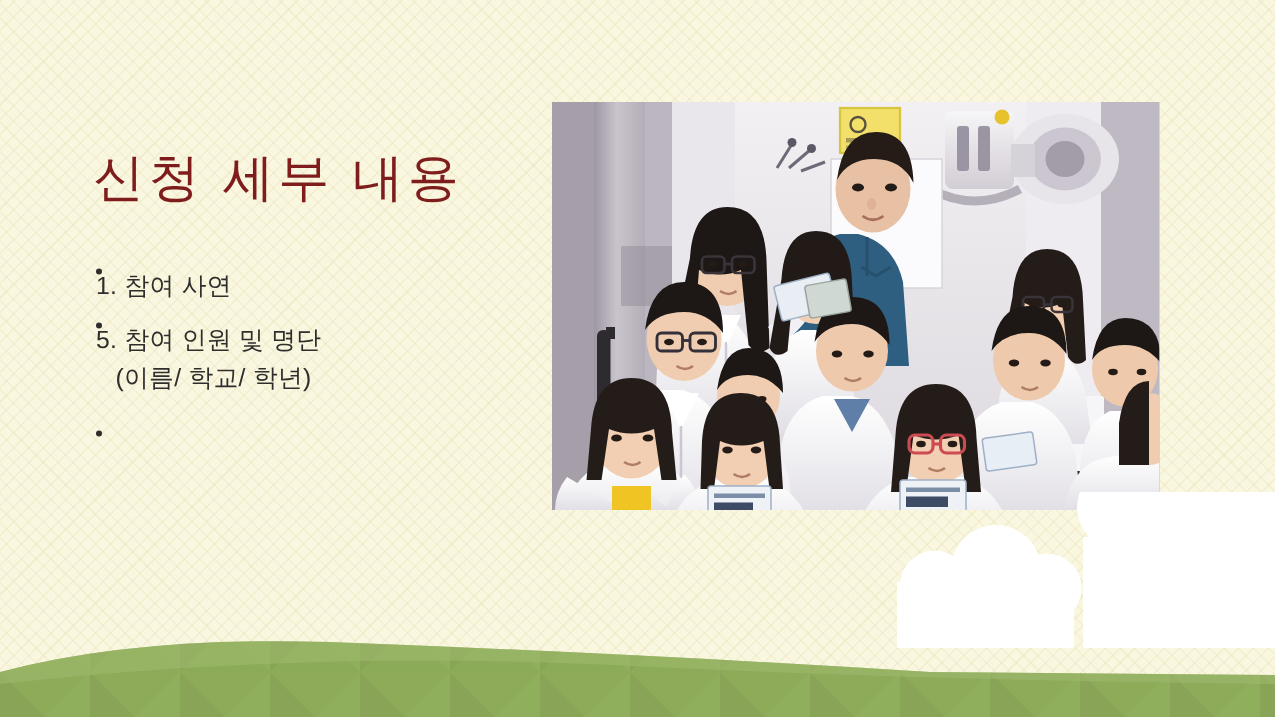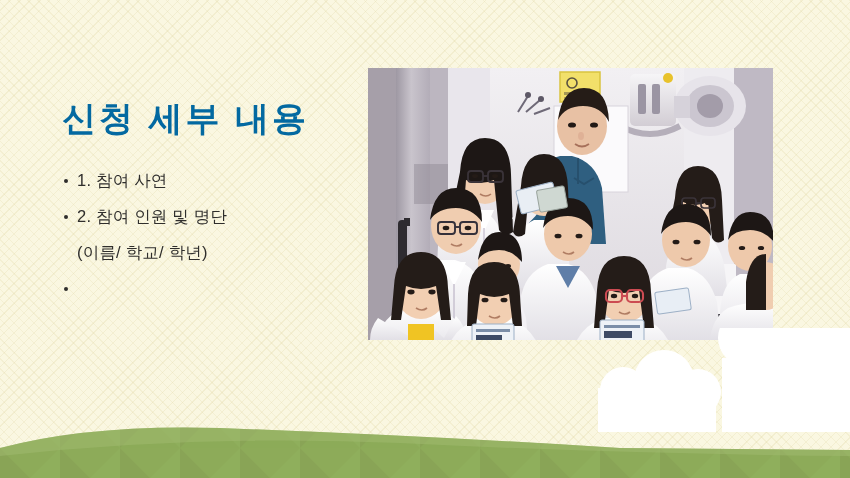--- a/index.html
+++ b/index.html
@@ -38,40 +38,41 @@
     height: 150px;
   }
 
   
   #title {
     position: absolute;
     left: 62px;
     top: 96px;
     font-size: 34px;
     letter-spacing: 3px;
-    color: #0369a1;
+    color: #7f1d1d;
     white-space: nowrap;
-    font-weight: 700;
+    font-weight: 400;
   }
 
   
   #bullets {
     position: absolute;
     left: 64px;
     top: 172px;
     width: 290px;
   }
   .bline {
     display: flex;
     align-items: flex-start;
     font-size: 16.5px;
     color: #2f2e2c;
     line-height: 1.0;
     height: 36px;
     letter-spacing: 0.2px;
+    flex-direction: column;
   }
   .bullet-dot {
     width: 4px;
     height: 4px;
     border-radius: 50%;
     background: #2f2e2c;
     margin-top: 7px;
     margin-right: 9px;
     flex: 0 0 auto;
   }
@@ -107,21 +108,21 @@
 
   <div id="bullets">
 
     <div class="bline">
       <span class="bullet-dot"></span>
       <span class="btext">1. 참여 사연</span>
     </div>
 
     <div class="bline">
       <span class="bullet-dot"></span>
-      <span class="btext">2. 참여 인원 및 명단</span>
+      <span class="btext">5. 참여 인원 및 명단</span>
     </div>
 
     <div class="bline noBullet">
       <span class="btext">(이름/ 학교/ 학년)</span>
     </div>
 
     <div class="bline">
       <span class="bullet-dot"></span>
     </div>
 

